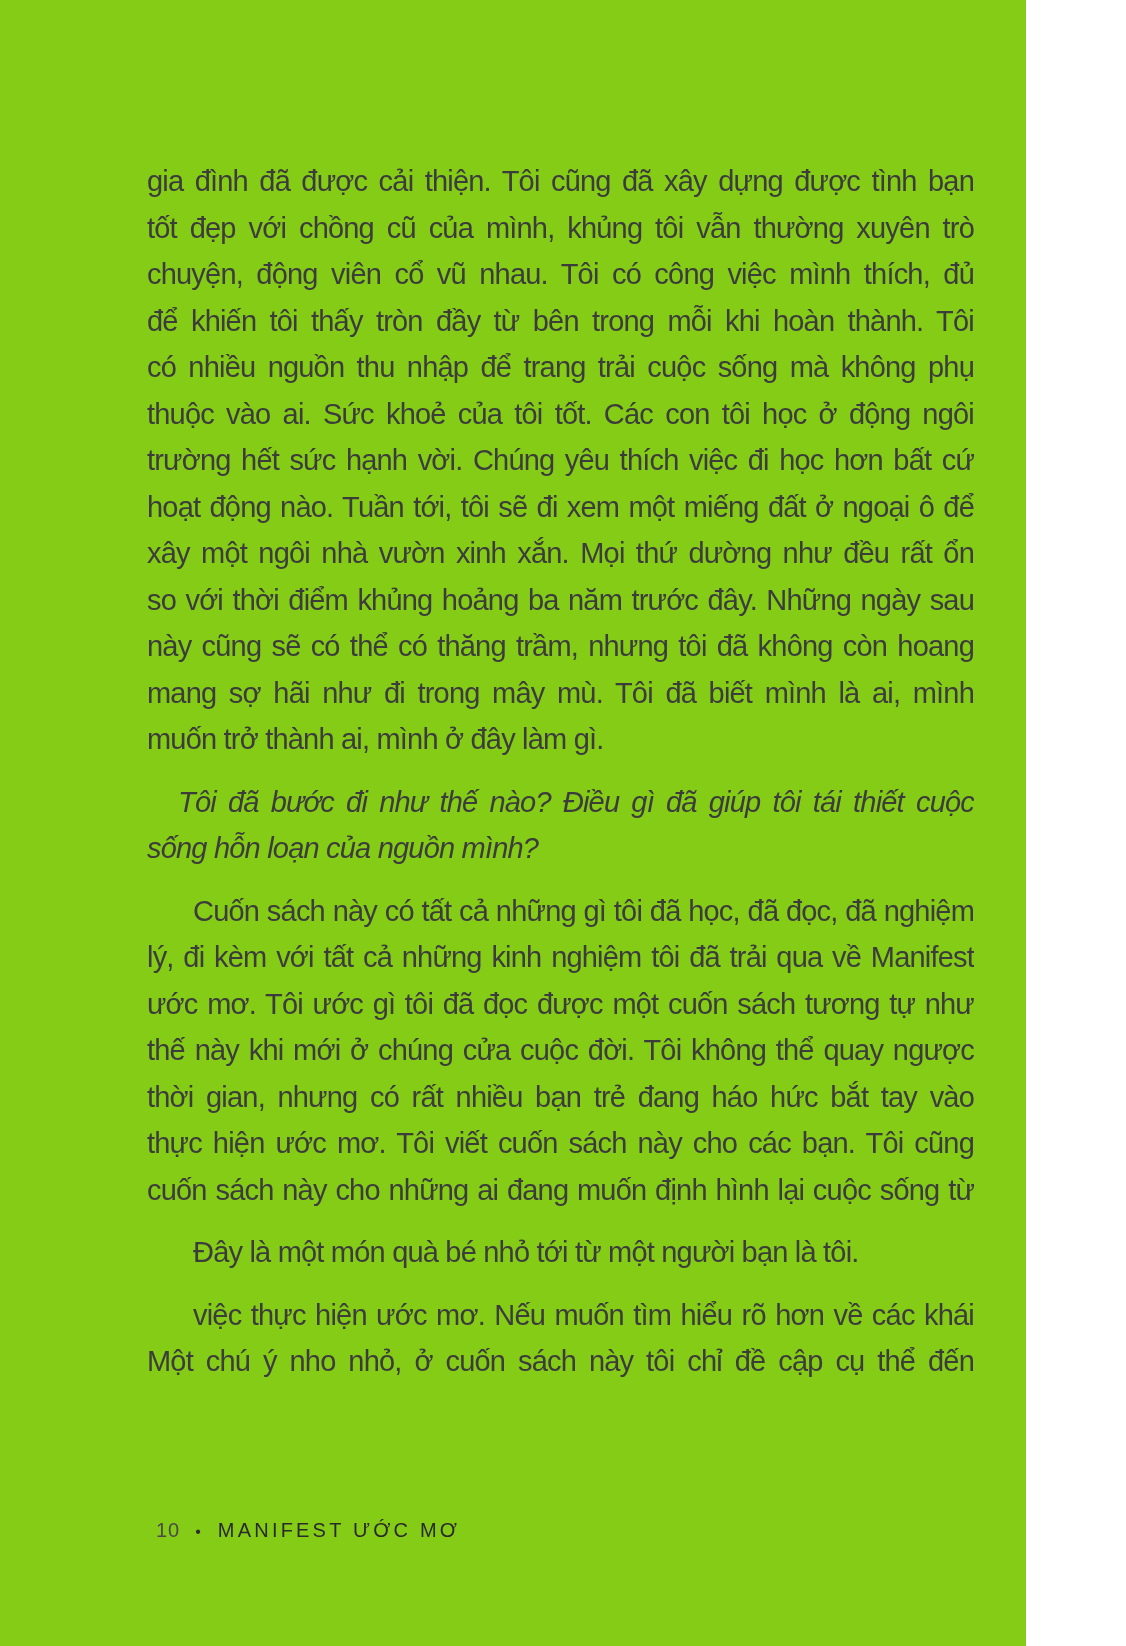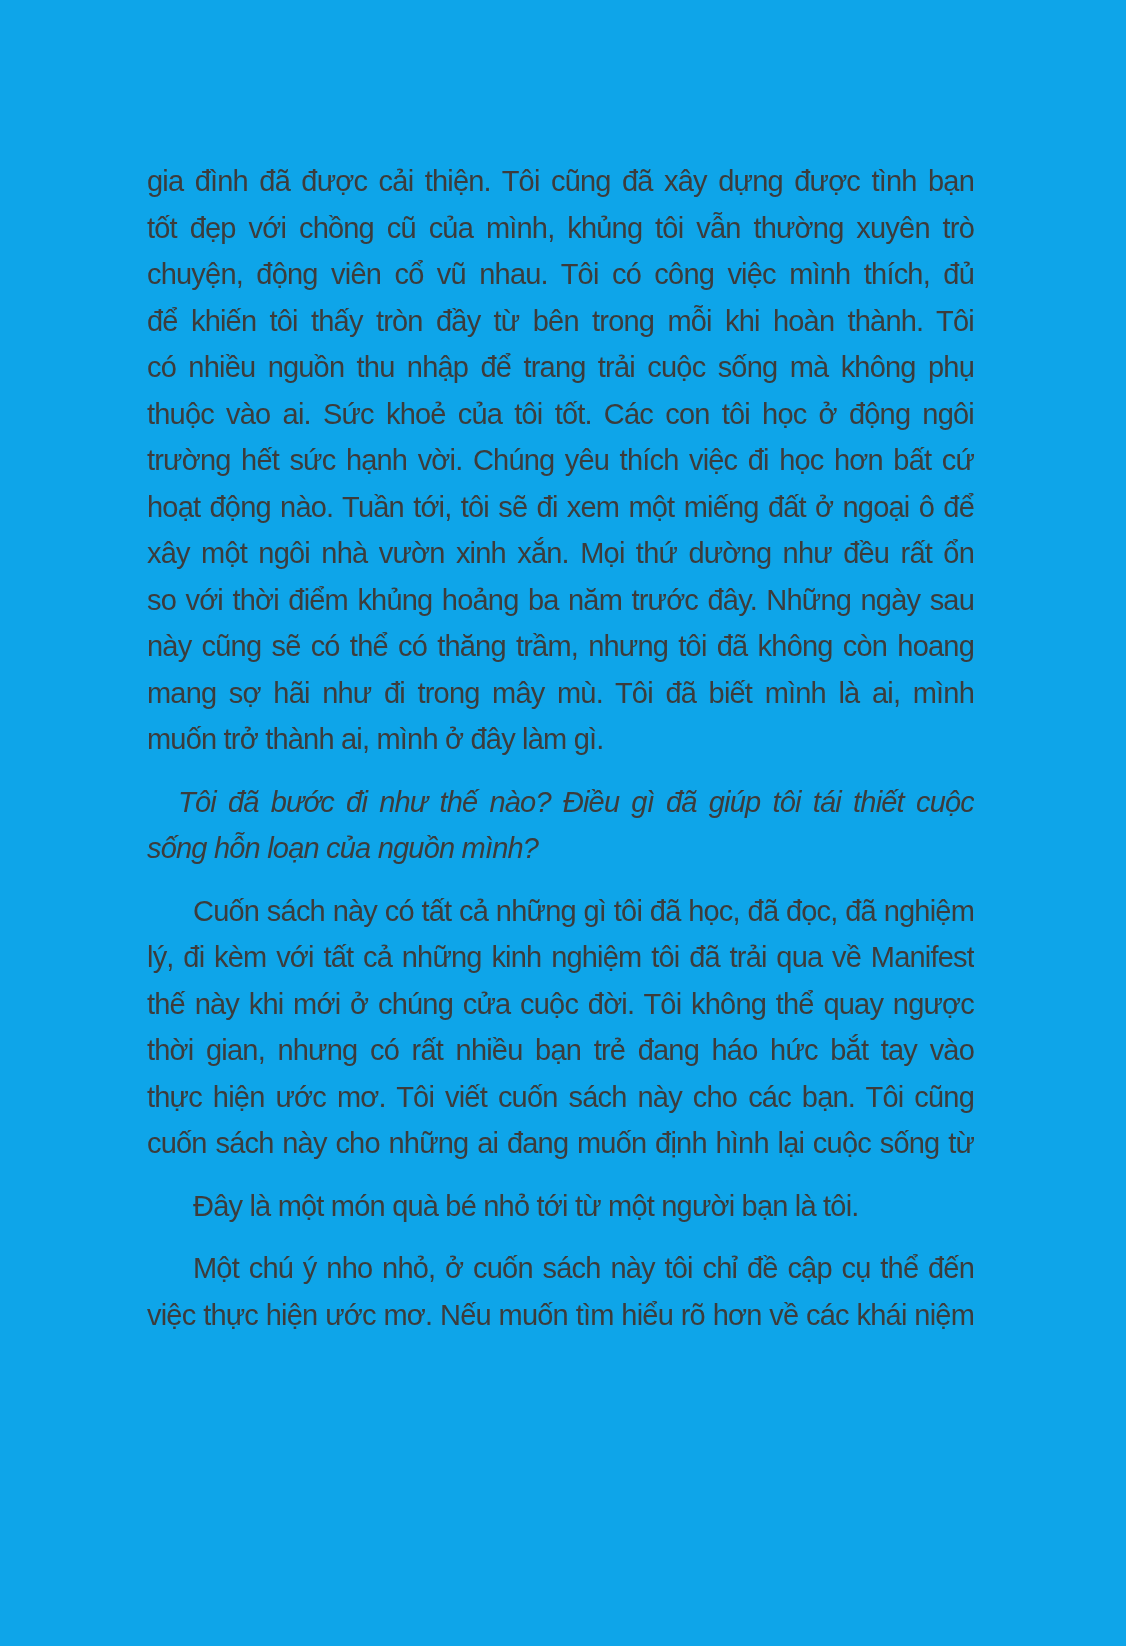--- a/index.html
+++ b/index.html
@@ -2,23 +2,23 @@
 <html lang="vi"><head>
 <meta charset="utf-8">
 <style>
   html, body {
     margin: 0;
     padding: 0;
     background: #ffffff;
   }
   .page {
     position: relative;
-    width: 1126px;
+    width: 1026px;
     height: 1646px;
-    background: #0ea5e9;
+    background: #84cc16;
     overflow: hidden;
     font-family: "Liberation Sans", "DejaVu Sans", sans-serif;
   }
   .content {
     position: absolute;
     left: 147px;
     top: 158px;
     width: 827px;
     color: #3c3c3c;
     font-size: 29px;
@@ -88,31 +88,37 @@
     </p>
 
     <p class="para italic">
       <span class="line">Tôi đã bước đi như thế nào? Điều gì đã giúp tôi tái thiết cuộc</span>
       <span class="line para-last">sống hỗn loạn của nguồn mình?</span>
     </p>
 
     <p class="para indent">
       <span class="line">Cuốn sách này có tất cả những gì tôi đã học, đã đọc, đã nghiệm</span>
       <span class="line">lý, đi kèm với tất cả những kinh nghiệm tôi đã trải qua về Manifest</span>
+      <span class="line">ước mơ. Tôi ước gì tôi đã đọc được một cuốn sách tương tự như</span>
       <span class="line">thế này khi mới ở chúng cửa cuộc đời. Tôi không thể quay ngược</span>
       <span class="line">thời gian, nhưng có rất nhiều bạn trẻ đang háo hức bắt tay vào</span>
       <span class="line">thực hiện ước mơ. Tôi viết cuốn sách này cho các bạn. Tôi cũng viết</span>
       <span class="line">cuốn sách này cho những ai đang muốn định hình lại cuộc sống từ</span>
     </p>
 
     <p class="para indent">
       <span class="line para-last">Đây là một món quà bé nhỏ tới từ một người bạn là tôi.</span>
     </p>
 
     <p class="para indent">
+      <span class="line">việc thực hiện ước mơ. Nếu muốn tìm hiểu rõ hơn về các khái niệm</span>
       <span class="line">Một chú ý nho nhỏ, ở cuốn sách này tôi chỉ đề cập cụ thể đến</span>
-      <span class="line">việc thực hiện ước mơ. Nếu muốn tìm hiểu rõ hơn về các khái niệm</span>
     </p>
 
   </div>
 
+  <div class="footer">
+    <span class="page-number">10</span>
+    <span class="sep">•</span>
+    <span class="running-title">MANIFEST ƯỚC MƠ</span>
+  </div>
 
 </div>
 
 </body></html>

